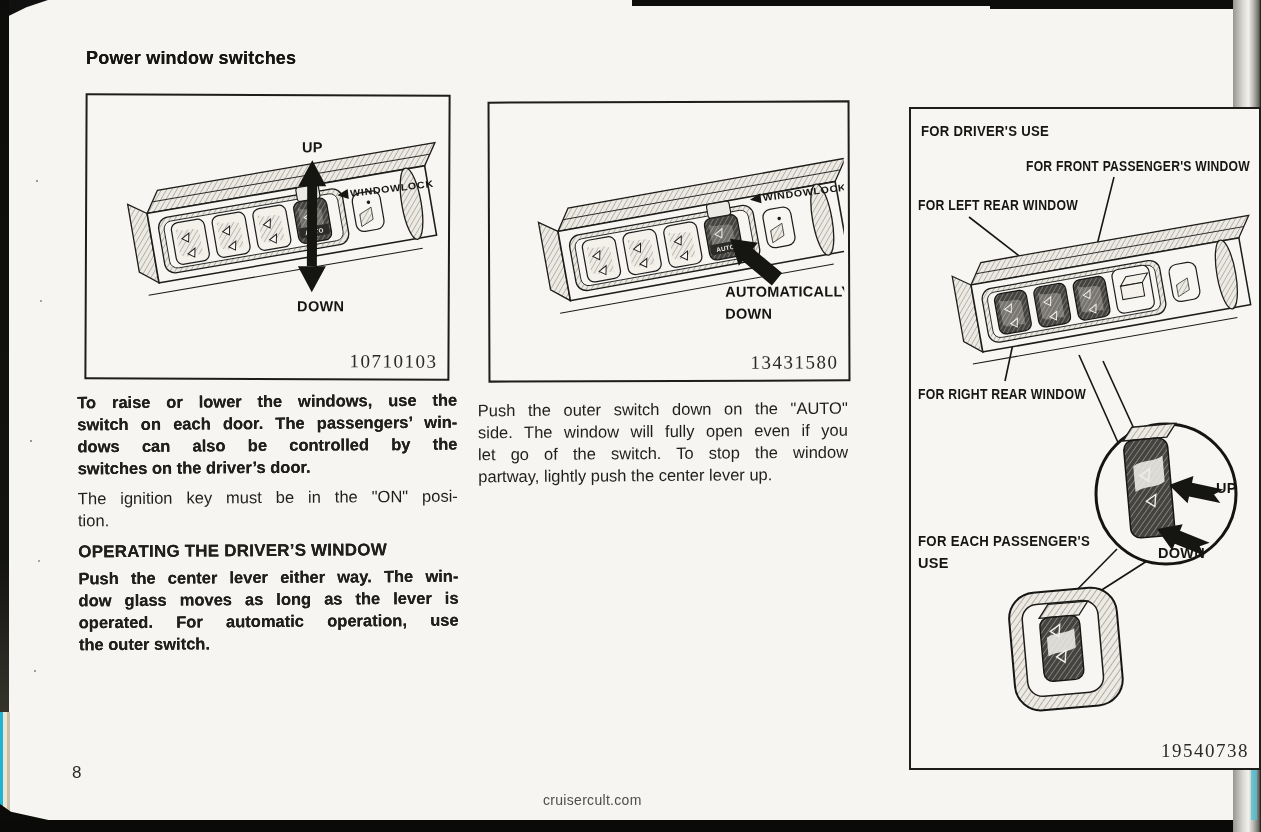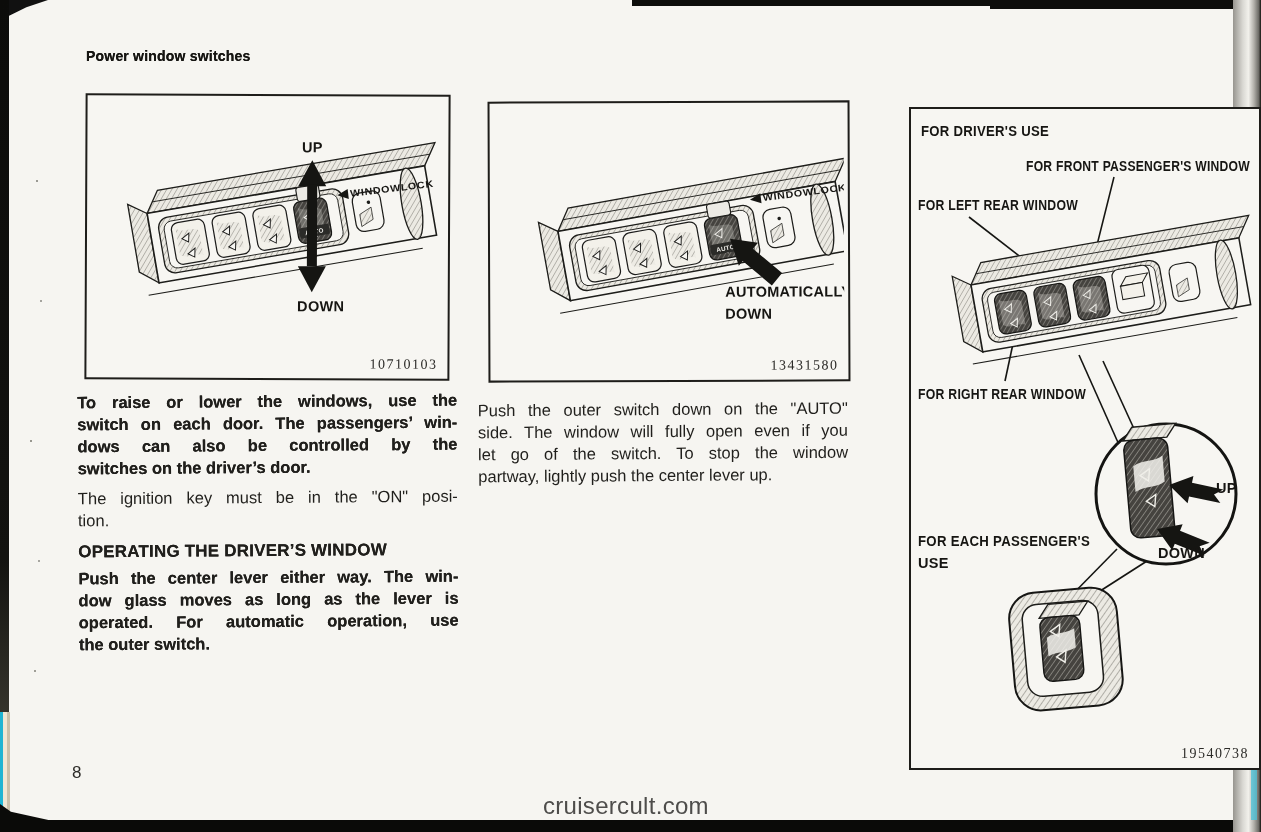--- a/index.html
+++ b/index.html
@@ -16,38 +16,38 @@
         background:linear-gradient(90deg,#1fb4d2 0 3px,#efe6d2 3px 7px,#c9c0aa 7px 10px);}
   .edge-corner-bl{position:absolute;left:0;top:804px;width:78px;height:28px;background:#0b0b09;
         clip-path:polygon(0 0,14% 28%,100% 80%,100% 100%,0 100%);}
   .edge-bottom{position:absolute;left:0;top:820px;width:1261px;height:12px;background:#0a0a08;}
   .edge-right{position:absolute;left:1233px;top:0;width:28px;height:832px;
         background:linear-gradient(90deg,#97958f,#d9d8d3 35%,#f2f1ec 55%,#b1afa9 75%,#6b6a65 92%,#15150f);}
   .edge-right-cyan{position:absolute;left:1251px;top:600px;width:6px;height:220px;background:#49c3da;opacity:.75;}
   .specks{position:absolute;left:36px;top:180px;width:2px;height:2px;background:#9b9a94;
         box-shadow:4px 120px 0 #a5a49e,-6px 260px 0 #98978f,2px 380px 0 #a8a7a1,-2px 490px 0 #9f9e97;}
   
-  .title{position:absolute;left:86px;top:48px;font-size:14px;font-weight:700;letter-spacing:.2px;
+  .title{position:absolute;left:86px;top:48px;font-size:18px;font-weight:700;letter-spacing:.2px;
         color:#161512;text-shadow:0 0 .5px #161512;}
   .figbox{position:absolute;border:2px solid #1e1d1a;background:#f7f6f2;}
   .fig1{left:85px;top:94px;width:361px;height:282px;transform:rotate(.25deg);}
   .fig2{left:488px;top:101px;width:358px;height:277px;transform:rotate(-.2deg);}
   .fig3{left:893px;top:107px;width:348px;height:659px;margin-left:16px;}
   .fignum{position:absolute;right:10px;bottom:6px;font-family:"Liberation Serif","DejaVu Serif",serif;
-        font-size:14px;letter-spacing:1.5px;color:#2b2a27;}
+        font-size:19px;letter-spacing:1.5px;color:#2b2a27;}
   .col{position:absolute;font-size:16.5px;line-height:22px;color:#201f1c;transform:rotate(-.4deg);}
   .col-left{left:78px;top:390px;width:380px;}
   .col-mid{left:478px;top:398px;width:370px;}
   .b{font-weight:700;text-shadow:0 0 .4px #201f1c;}
   .ln{display:block;text-align:justify;text-align-last:justify;white-space:nowrap;}
   .ln-last{display:block;text-align:left;}
   .gap{height:8px;}
   .heading{font-weight:700;font-size:17px;letter-spacing:.2px;margin:10px 0 4px 0;text-shadow:0 0 .4px #201f1c;}
   .pagenum{position:absolute;left:72px;top:763px;font-size:17px;color:#2d2c29;}
-  .watermark{position:absolute;left:543px;top:792px;font-size:24px;color:#4e4d4b;letter-spacing:.3px;}
+  .watermark{position:absolute;left:543px;top:792px;font-size:14px;color:#4e4d4b;letter-spacing:.3px;}
   
   svg text{font-family:"Liberation Sans","DejaVu Sans",sans-serif;fill:#161512;}
   .figlab{font-size:14.5px;font-weight:700;letter-spacing:.3px;}
   .figlab-s{font-size:9.5px;font-weight:700;letter-spacing:.6px;}
   .auto-t{font-size:7px;font-weight:700;fill:#f2f1ec;letter-spacing:.4px;}
   .arr{fill:#151512;}
   .cline{stroke:#151512;stroke-width:1.6;fill:none;}
 </style>
 </head>
 <body>

